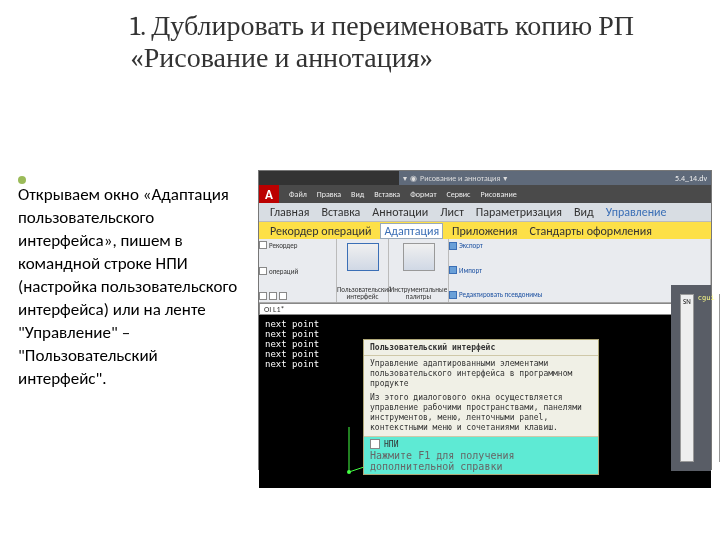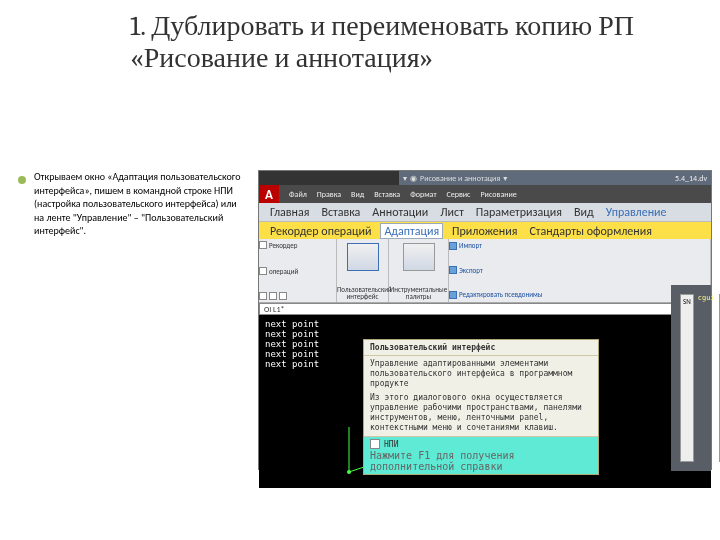--- a/index.html
+++ b/index.html
@@ -1,20 +1,20 @@
 <!DOCTYPE html>
 <html><head>
 <meta charset="utf-8">
 <style>
   * { margin: 0; padding: 0; box-sizing: border-box; }
   body { width: 720px; height: 540px; background: #fff; font-family: Calibri, Arial, sans-serif; position: relative; overflow: hidden; }
   .slide { position: relative; width: 100%; height: 100%; }
   .title { position: absolute; left: 130px; top: 10px; width: 580px; font-size: 28px; color: #333; line-height: 1.15; font-family: Cambria, Georgia, serif; }
   .bullet-area { position: absolute; left: 18px; top: 170px; width: 225px; }
-  .bullet { display: flex; font-size: 10px; color: #000; line-height: 1.35; }
+  .bullet { display: flex; font-size: 17px; color: #000; line-height: 1.35; flex-direction: column; }
   .dot { width: 8px; height: 8px; background: #9bbb59; border-radius: 50%; margin-top: 6px; margin-right: 8px; flex-shrink: 0; }
   .illus { position: absolute; left: 258px; top: 170px; width: 454px; height: 300px; font-size: 8px; color: #333; background: #111; border: 1px solid #777; }
   
   .titlebar { background: #5f6a7a; height: 14px; display: flex; align-items: center; }
   .tb-left { background: #333; width: 140px; height: 14px; }
   .tb-right { flex: 1; display: flex; align-items: center; padding: 0 4px; gap: 3px; color: #ddd; }
   .tb-date { margin-left: auto; color: #eee; }
   .menubar { background: #4a4a4a; height: 18px; display: flex; align-items: center; gap: 10px; padding: 0 30px; color: #eee; font-size: 8px; }
   .ared { width: 20px; height: 18px; background: #b00; position: absolute; left: 0; top: 14px; display: flex; align-items: center; justify-content: center; color: #fff; font-weight: bold; font-size: 13px; }
   .tabrow { background: #d8dde3; height: 18px; display: flex; align-items: center; gap: 6px; padding: 0 8px; font-size: 12px; color: #333; }
@@ -125,25 +125,25 @@
 интерфейс</div>
       </div>
       <div class="rgroup rg3">
         <div class="big-icon" style="border-color:#999"></div>
         <div class="rtext">Инструментальные
 палитры</div>
       </div>
       <div class="rgroup rg5">
         <div class="rlink">
             <span class="sq"></span>
-            <span>Импорт</span>
+            <span>Экспорт</span>
           </div>
         <div class="rlink">
             <span class="sq"></span>
-            <span>Экспорт</span>
+            <span>Импорт</span>
           </div>
         <div class="rlink">
             <span class="sq"></span>
             <span>Редактировать псевдонимы</span>
           </div>
       </div>
     </div>
 
     <div class="cmdline">OI L1*</div>
 

